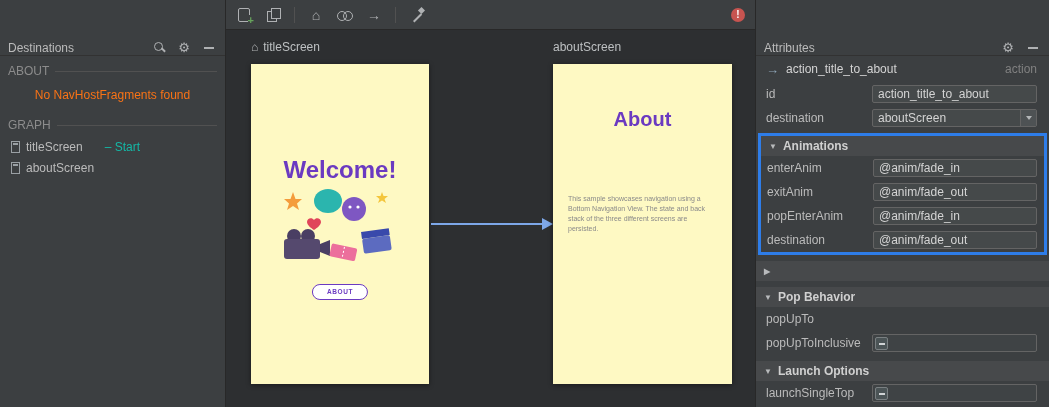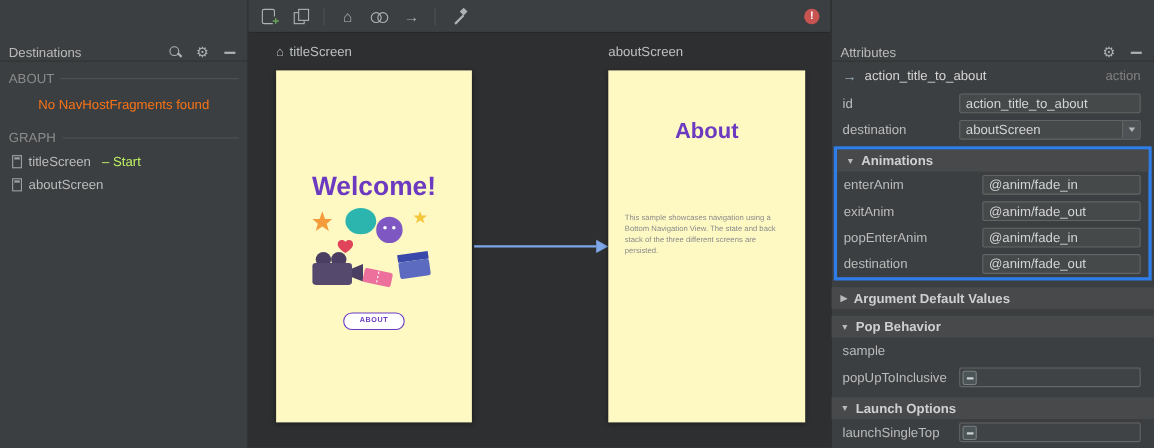--- a/index.html
+++ b/index.html
@@ -30,21 +30,21 @@
   .left-panel { width:226px; flex:none; background:#3c3f41; border-right:1px solid #282828;
     display:flex; flex-direction:column; }
   .cat-row { display:flex; align-items:center; padding:0 8px; height:22px; margin-top:4px; gap:6px; }
   .cat-label { color:#8c8c8c; }
   .cat-line { flex:1; height:1px; background:#515151; }
   .empty-msg { color:#f97316; text-align:center; padding:6px 4px 8px; }
   .tree-item { display:flex; align-items:center; gap:6px; height:21px; padding:0 8px 0 11px; cursor:default; }
   .screen-glyph { width:9px; height:12px; border:1px solid #9aa0a4; flex:none; position:relative; }
   .screen-glyph::after { content:""; position:absolute; left:1px; top:1px; right:1px; height:2px; background:#9aa0a4; }
   .tree-label { color:#bbbbbb; }
-  .tree-suffix { color:#bef264; margin-left:4px; }
+  .tree-suffix { color:#14b8a6; margin-left:16px; }
 
   
   .center-panel { flex:1; display:flex; flex-direction:column; min-width:0; }
   .center-toolbar { height:30px; flex:none; background:#3c3f41; border-bottom:1px solid #282828;
     display:flex; align-items:center; padding:0 10px; gap:13px; }
   .tb-sep { width:1px; height:16px; background:#515151; }
   .tb-spacer { flex:1; }
   .glyph-ic { font-size:14px; color:#afb1b3; line-height:1; }
 
   .ic-newdest { position:relative; width:12px; height:14px; border:1px solid #afb1b3; border-radius:2px; }
@@ -107,21 +107,21 @@
     display:flex; align-items:center; padding-left:2px; cursor:default; }
   .checkbox { width:13px; height:13px; background:#4b5456; border:1px solid #7a8082;
     border-radius:2px; position:relative; }
   .checkbox::after { content:""; position:absolute; left:3px; top:5px; width:6px; height:2px; background:#d0d3d5; }
 
   .section-header { height:20px; flex:none; background:#47494b; display:flex; align-items:center;
     gap:6px; padding:0 8px; font-weight:bold; color:#d0d0d0; margin-top:6px; cursor:default; }
   .tri-glyph { font-size:8px; color:#b8babc; }
   .anim-box { border:3px solid #2e7de9; margin:3px 2px 0; flex:none; }
   .anim-box .section-header { margin-top:0; }
-  .anim-box .attr-row { padding:0 7px 0 6px;gap:20px; }
+  .anim-box .attr-row { padding:0 7px 0 6px; }
 </style>
 </head>
 <body>
 
 <div class="left-panel">
   <div class="panel-header">
     <span class="panel-title">Destinations</span>
     <span class="icon-btn">
         <span class="ic-search"></span>
       </span>
@@ -276,30 +276,29 @@
       <input class="text-field" value="@anim/fade_in" style="">
     </div>
     <div class="attr-row">
       <span class="attr-label">destination</span>
       <input class="text-field" value="@anim/fade_out" style="">
     </div>
   </div>
 
   <div class="section-header">
     <span class="tri-glyph">▶</span>
-    <span>Argument Default Values</span>
   </div>
 
   <div class="section-header">
     <span class="tri-glyph">▼</span>
     <span>Pop Behavior</span>
   </div>
 
   <div class="attr-row">
-    <span class="attr-label">sample</span>
+    <span class="attr-label">popUpTo</span>
   </div>
 
   <div class="attr-row">
     <span class="attr-label">popUpToInclusive</span>
     <div class="bool-field">
       <span class="checkbox"></span>
     </div>
   </div>
 
   <div class="section-header">

